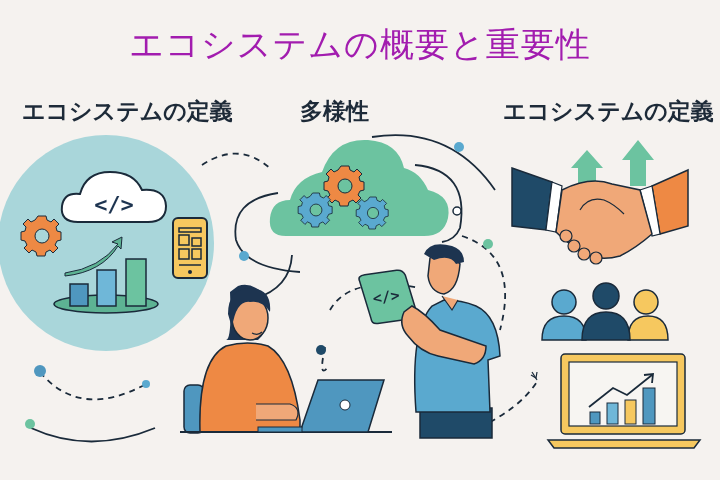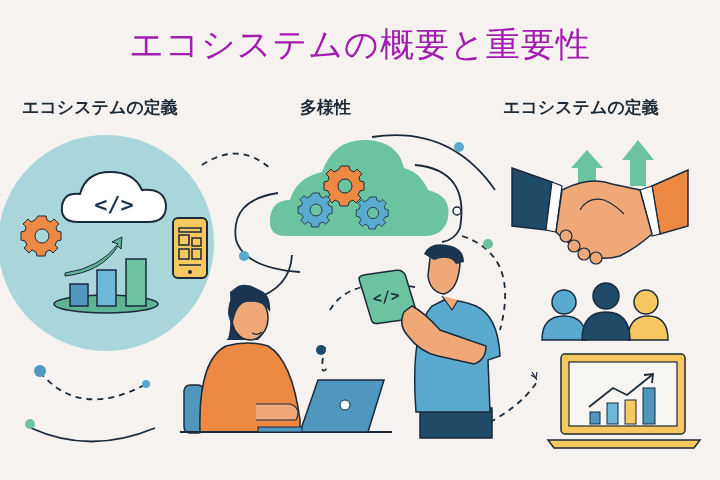--- a/index.html
+++ b/index.html
@@ -8,21 +8,21 @@
       background: #f5f2ef;
       font-family: "DejaVu Sans", "Liberation Sans", sans-serif;
       position: relative;
     }
     .title {
       position: absolute; left: 0; top: 22px; width: 720px;
       text-align: center; font-size: 34px; font-weight: normal;
       color: #a21caf; letter-spacing: 1px;
     }
     .section-label {
-      position: absolute; top: 96px; font-size: 17px; font-weight: bold;
+      position: absolute; top: 96px; font-size: 23px; font-weight: bold;
       color: #1d2a38;
     }
     #lbl-1 { left: 22px; }
     #lbl-2 { left: 300px; font-family: Liberation Serif, serif; }
     #lbl-3 { left: 503px; }
     svg.art { position: absolute; left: 0; top: 0; }
   </style>
 </head>
 <body>
 

